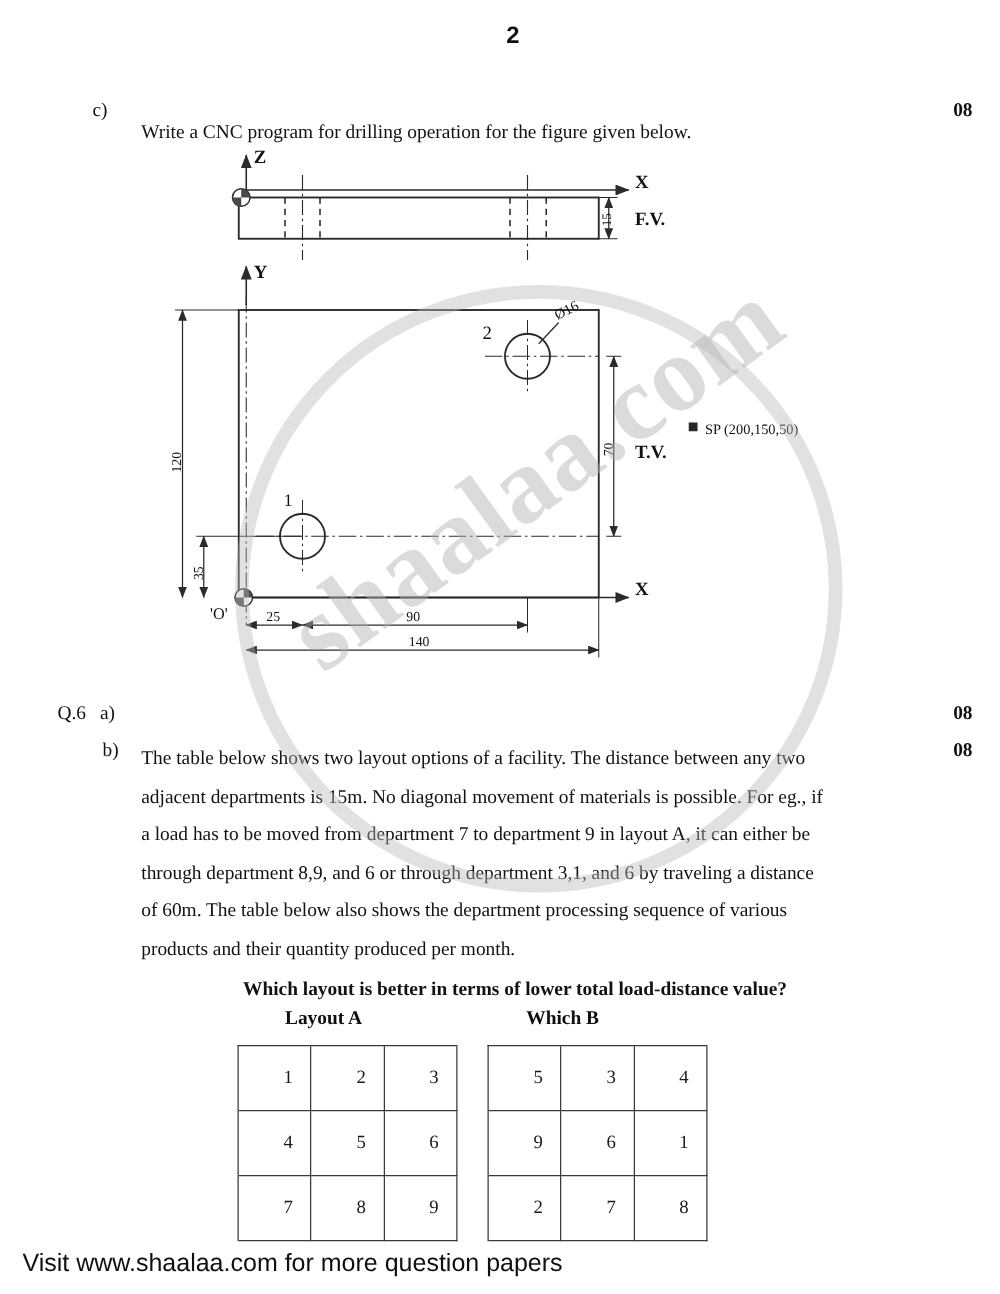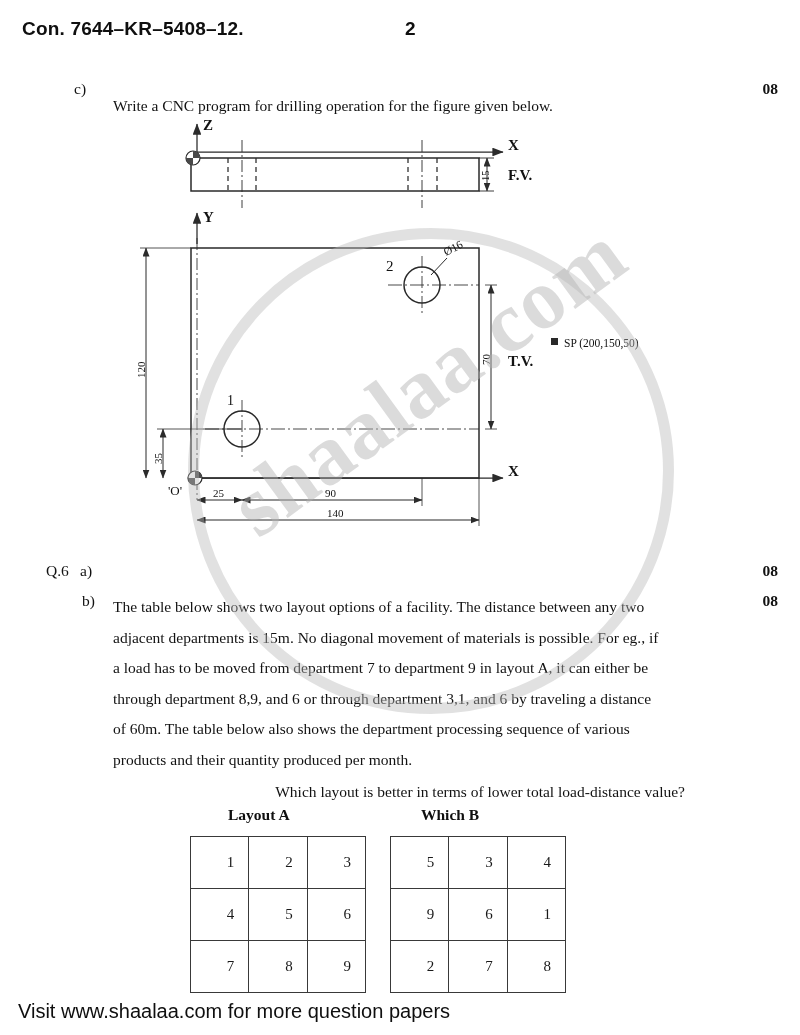--- a/index.html
+++ b/index.html
@@ -62,21 +62,21 @@
 
   .para{
     position:absolute;
     left:113px;width:572px;
     font-size:15.5px;
     line-height:30.5px;
     text-align:justify;
     text-justify:inter-word;
   }
   .para div{white-space:nowrap;}
-  .para .lastline{text-align:right;}
+  .para .lastline{text-align:center;font-weight:bold;}
   .indent{display:inline-block;width:26px;}
 
   
   .draw{position:absolute;left:0;top:108px;width:800px;height:430px;z-index:2;}
   .draw svg{display:block;}
 
   
   .lay-title{
     position:absolute;
     font-family:"Liberation Serif", serif;
@@ -112,21 +112,20 @@
     color:#111;
     z-index:6;
   }
 </style>
 </head>
 <body>
 
 <div class="page">
 
   <div class="hdr">
-    <div class="hdr-code">Con. 7644–KR–5408–12.</div>
     <div class="hdr-page">2</div>
   </div>
 
   <div class="q-sub" style="left:74px;top:80px;">c)</div>
   <div class="q-text" style="left:113px;top:80px;margin-top:11px;">Write a CNC program for drilling operation for the figure given below.</div>
   <div class="q-marks" style="top:80px;">08</div>
 
   <div class="draw">
     <svg width="800" height="430" viewBox="0 0 800 430" xmlns="http://www.w3.org/2000/svg">
       <defs>

